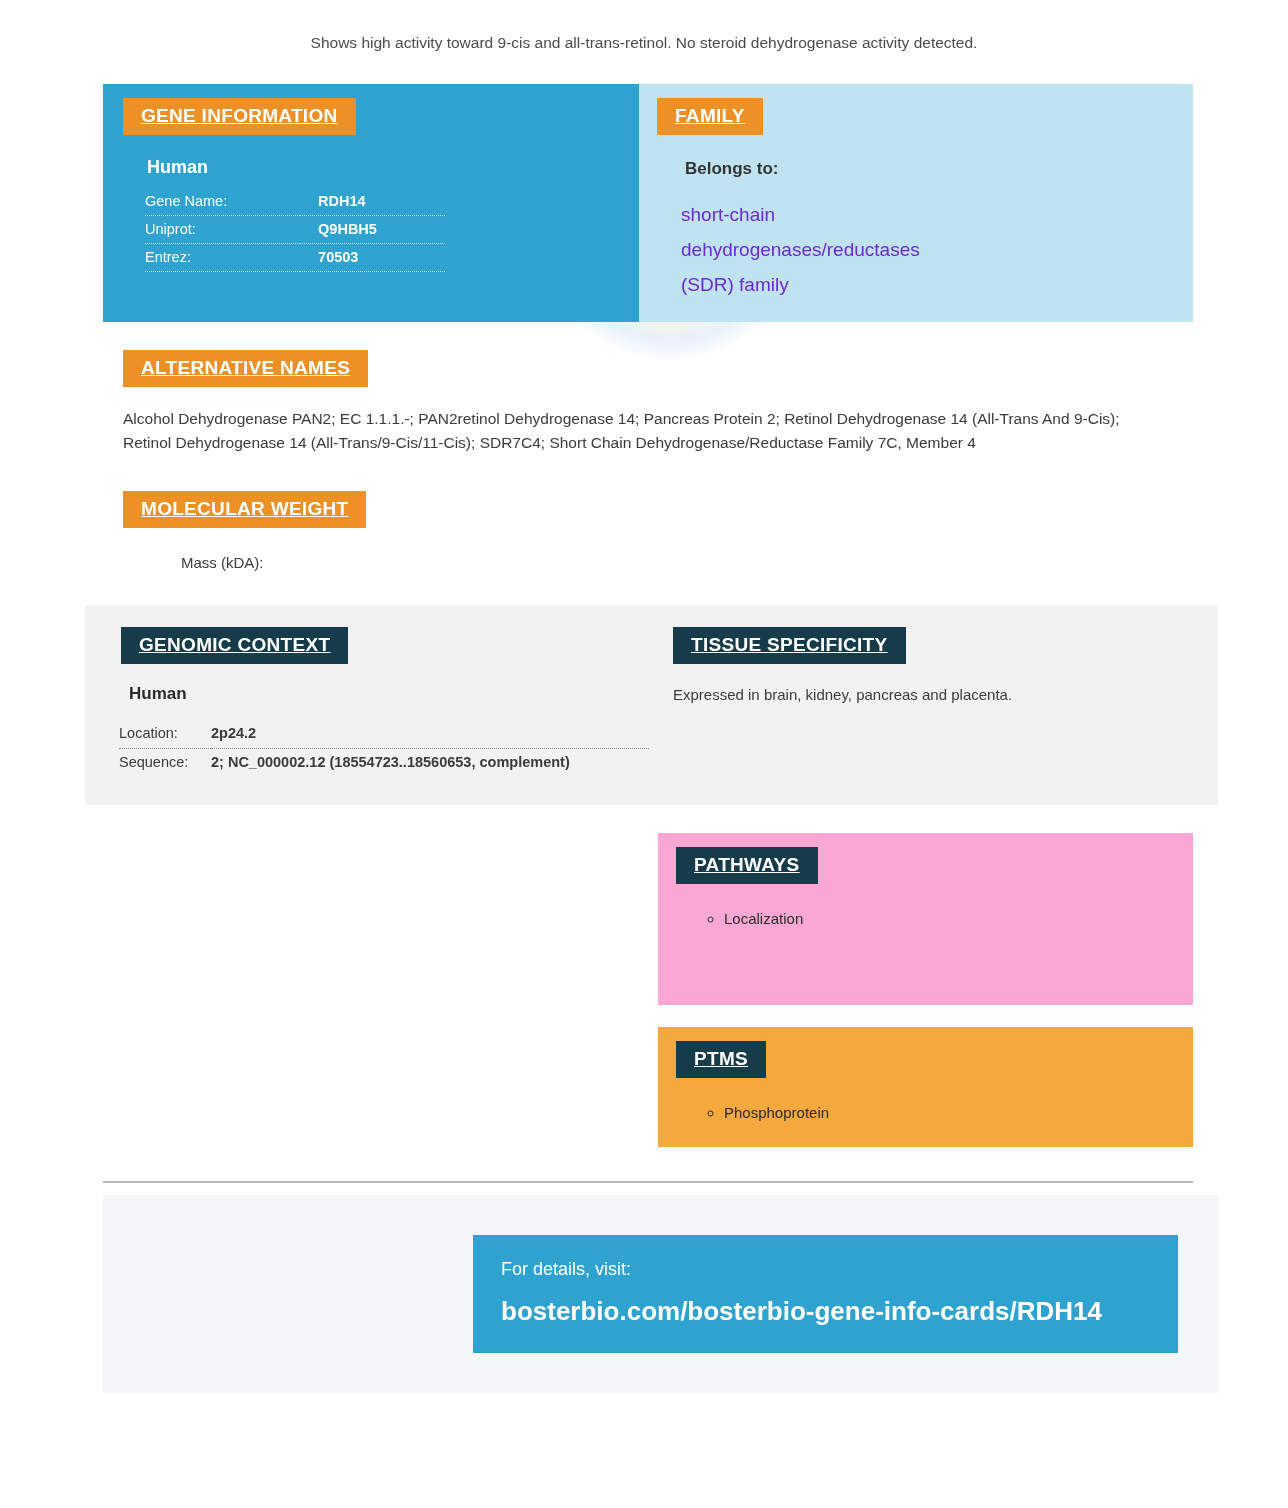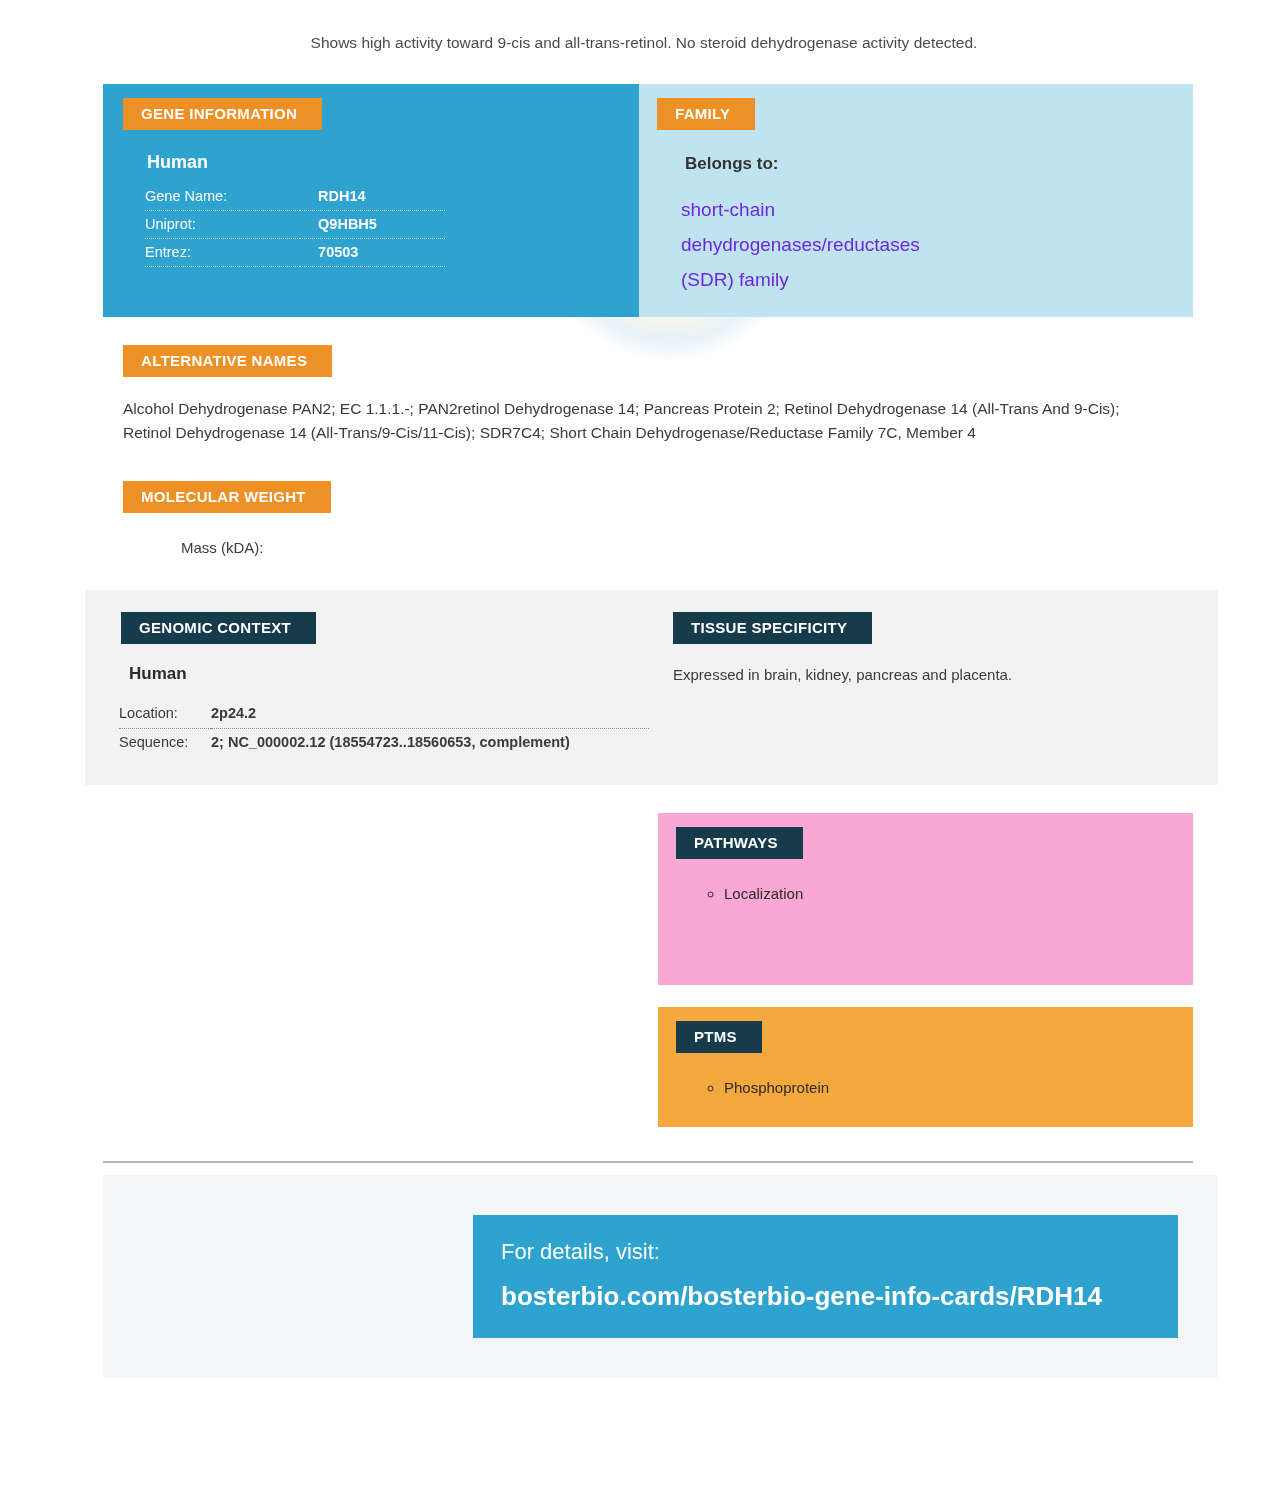--- a/index.html
+++ b/index.html
@@ -57,24 +57,25 @@
     margin: 34px 120px 0 120px;
     text-align: center;
     font-size: 15.5px;
     color: #4b4b4b;
   }
 
   
   .chip {
     display: inline-block;
     color: #ffffff;
-    font-size: 15px;
+    font-size: 19px;
     font-weight: bold;
     letter-spacing: 0.3px;
-    padding: 7px 25px 8px 18px;
+    padding: 7px 18px 8px 18px;
+    text-decoration: underline;
   }
   .chip-orange { background: #ed9126; }
   .chip-dark { background: #163c4b; }
 
   
   .info-row {
     display: flex;
     margin: 32px 95px 0 103px;
   }
   .gene-box {
@@ -222,21 +223,21 @@
     min-height: 180px;
   }
   .footer-box {
     margin-left: 370px;
     width: 705px;
     background: #2fa3cf;
     padding: 24px 0 26px 28px;
   }
   .footer-line1 {
     color: #ffffff;
-    font-size: 22px;
+    font-size: 18px;
     margin-bottom: 16px;
   }
   .footer-link {
     color: #ffffff;
     font-size: 26px;
     font-weight: bold;
     text-decoration: none;
     display: inline-block;
   }
 </style>

